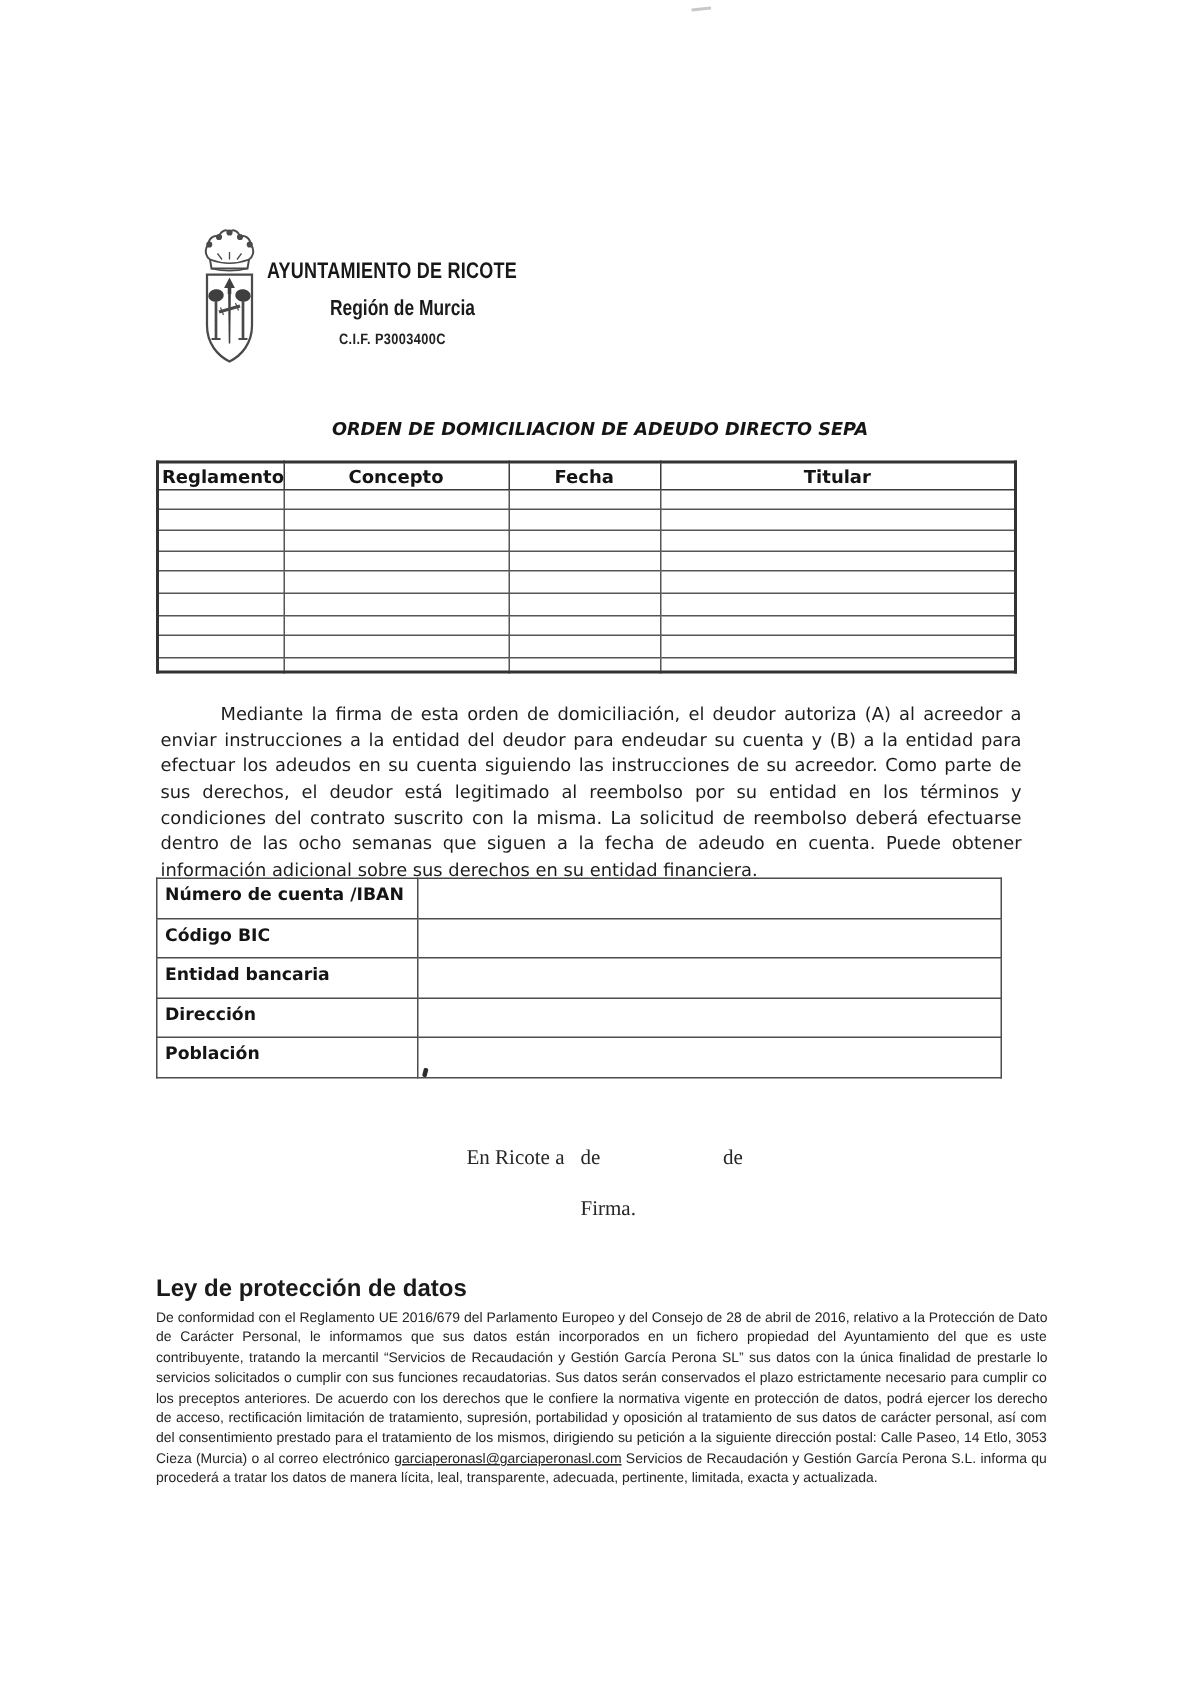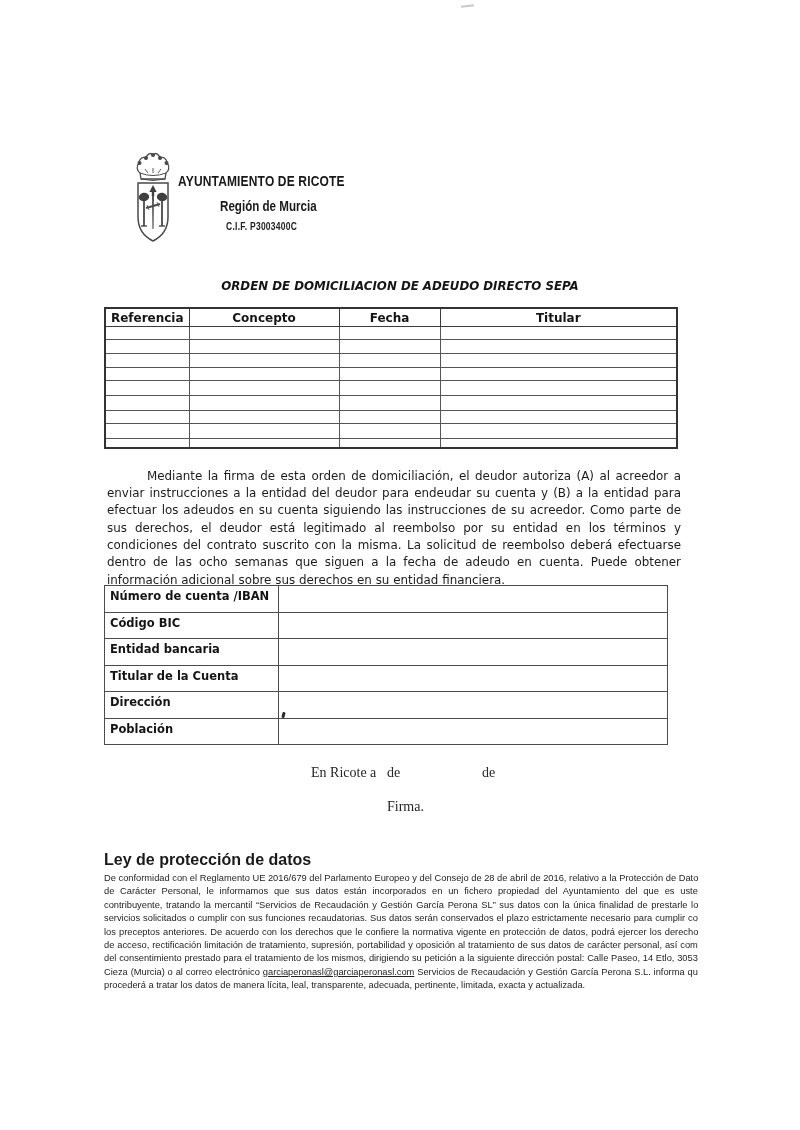--- a/index.html
+++ b/index.html
@@ -109,21 +109,21 @@
 
   <table class="orders">
     <colgroup>
       <col style="width:84px">
         <col style="width:150px">
         <col style="width:101px">
         <col style="width:237px">
     </colgroup>
     <thead>
       <tr>
-        <th>Referencia</th>
+        <th>Reglamento</th>
         <th>Concepto</th>
         <th>Fecha</th>
         <th>Titular</th>
       </tr>
     </thead>
     <tbody>
         <tr style="height: 13px;">
           <td></td>
           <td></td>
           <td></td>
@@ -187,24 +187,20 @@
       <tr>
         <td class="label">Número de cuenta /IBAN</td>
         <td class="value"></td>
       </tr>
       <tr>
         <td class="label">Código BIC</td>
         <td class="value"></td>
       </tr>
       <tr>
         <td class="label">Entidad bancaria</td>
-        <td class="value"></td>
-      </tr>
-      <tr>
-        <td class="label">Titular de la Cuenta</td>
         <td class="value"></td>
       </tr>
       <tr>
         <td class="label">Dirección</td>
         <td class="value"></td>
       </tr>
       <tr>
         <td class="label">Población</td>
         <td class="value"></td>
       </tr>

